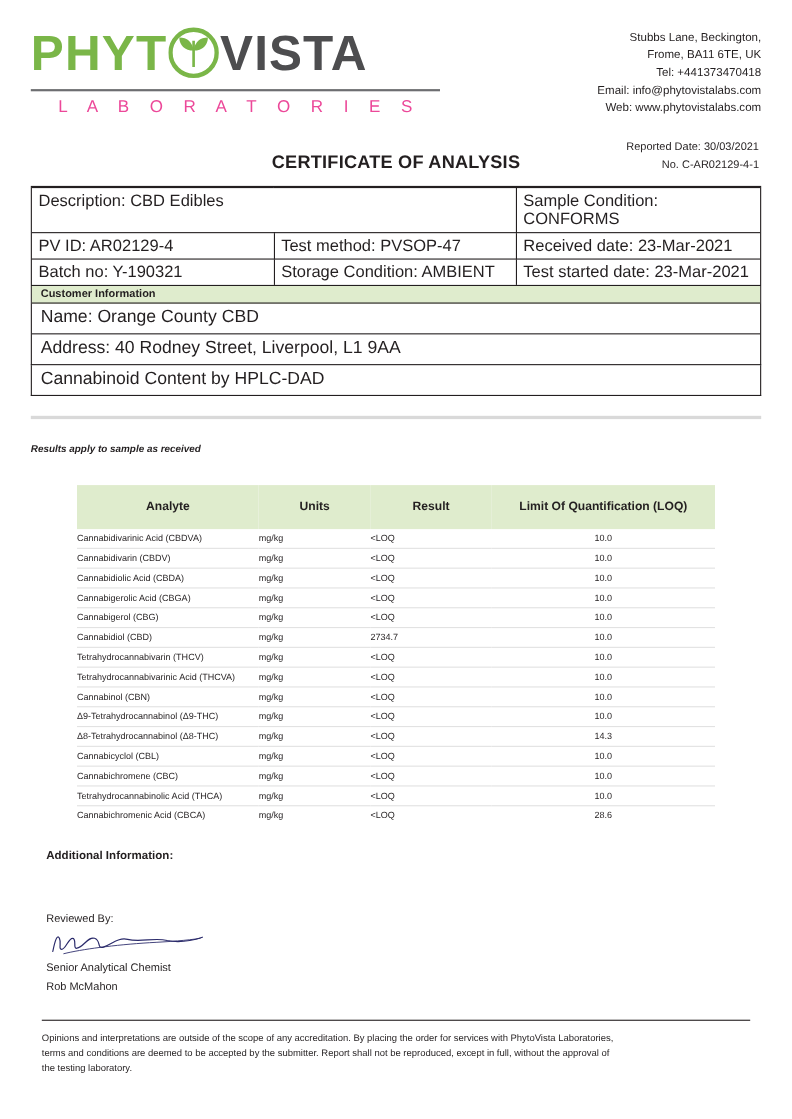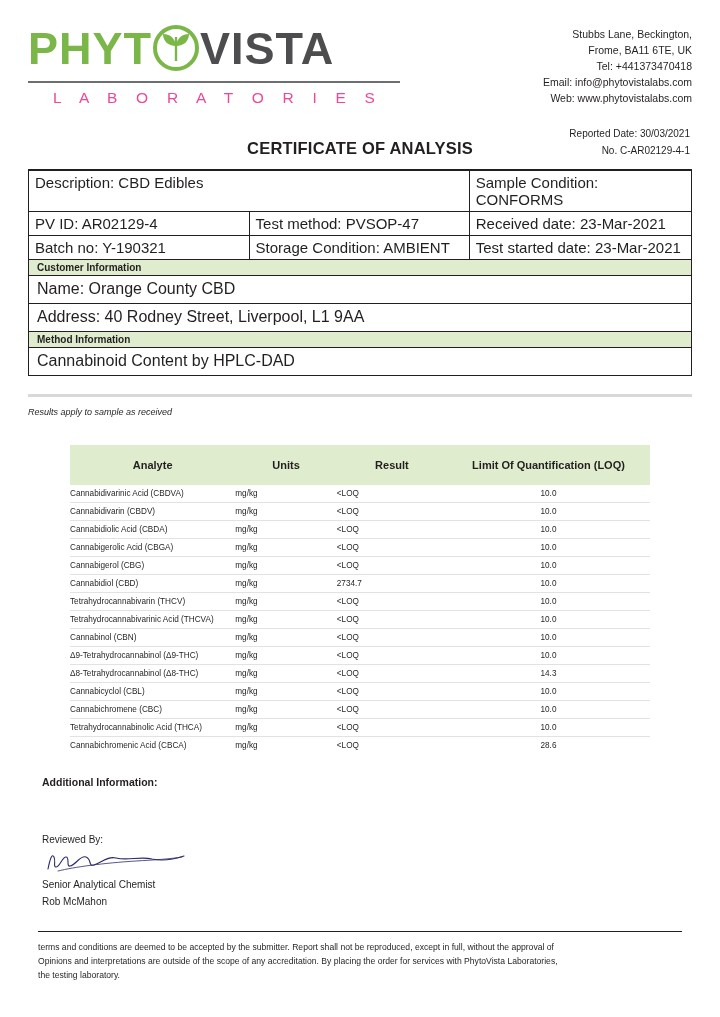--- a/index.html
+++ b/index.html
@@ -123,22 +123,22 @@
   }
   .plain-row.last { border-bottom: 0; }
 
   .hr-thick {
     border-top: 3px solid #d9d9d9;
     margin: 18px 0 0 0;
   }
   .results-note {
     font-size: 9px;
     font-style: italic;
-    font-weight: 400;
-    margin-top: 10px;
+    font-weight: 700;
+    margin-top: 22px;
   }
 
   
   .analyte-wrap {
     margin: 28px 42px 0 42px;
   }
   table.analyte {
     width: 100%;
     border-collapse: collapse;
     table-layout: fixed;
@@ -255,21 +255,20 @@
       </table>
   </div>
 
   <div class="outer" style="border-top:0;">
     <div class="bar-head">Customer Information</div>
     <div class="plain-row">Name:   Orange County CBD</div>
     <div class="plain-row last">Address:   40 Rodney Street, Liverpool, L1 9AA</div>
   </div>
 
   <div class="outer" style="border-top:0;">
-    <div class="bar-head">Method Information</div>
     <div class="plain-row last">Cannabinoid Content by HPLC-DAD</div>
   </div>
 
   <div class="hr-thick"></div>
   <div class="results-note">Results apply to sample as received</div>
 
   <div class="analyte-wrap">
     <table class="analyte">
       <colgroup>
         <col style="width:28.5%">
@@ -387,18 +386,18 @@
     <svg width="150" height="28" viewBox="0 0 150 28" aria-hidden="true">
       <path d="M4 22 C6 12 8 6 10 10 C12 14 9 20 12 20 C16 20 18 10 22 10 C26 10 22 20 26 19 C32 18 36 8 42 10 C48 12 44 20 50 18 C58 15 64 9 72 11 C84 14 96 9 108 12 C118 14 128 13 140 9" fill="none" stroke="#2b2b6b" stroke-width="1.1" stroke-linecap="round"></path>
       <path d="M14 24 C30 20 60 16 92 14 C110 13 126 12 138 10" fill="none" stroke="#2b2b6b" stroke-width="0.8" stroke-linecap="round"></path>
     </svg>
   </div>
   <div class="rev-name">Senior Analytical Chemist</div>
   <div class="rev-name">Rob McMahon</div>
 
   <div class="footer-rule"></div>
   <div class="footer-text">
+    <div>Opinions and interpretations are outside of the scope of any accreditation. By placing the order for services with PhytoVista Laboratories,</div>
     <div>terms and conditions are deemed to be accepted by the submitter. Report shall not be reproduced, except in full, without the approval of</div>
-    <div>Opinions and interpretations are outside of the scope of any accreditation. By placing the order for services with PhytoVista Laboratories,</div>
     <div>the testing laboratory.</div>
   </div>
 
 </div>
 
 </body></html>

